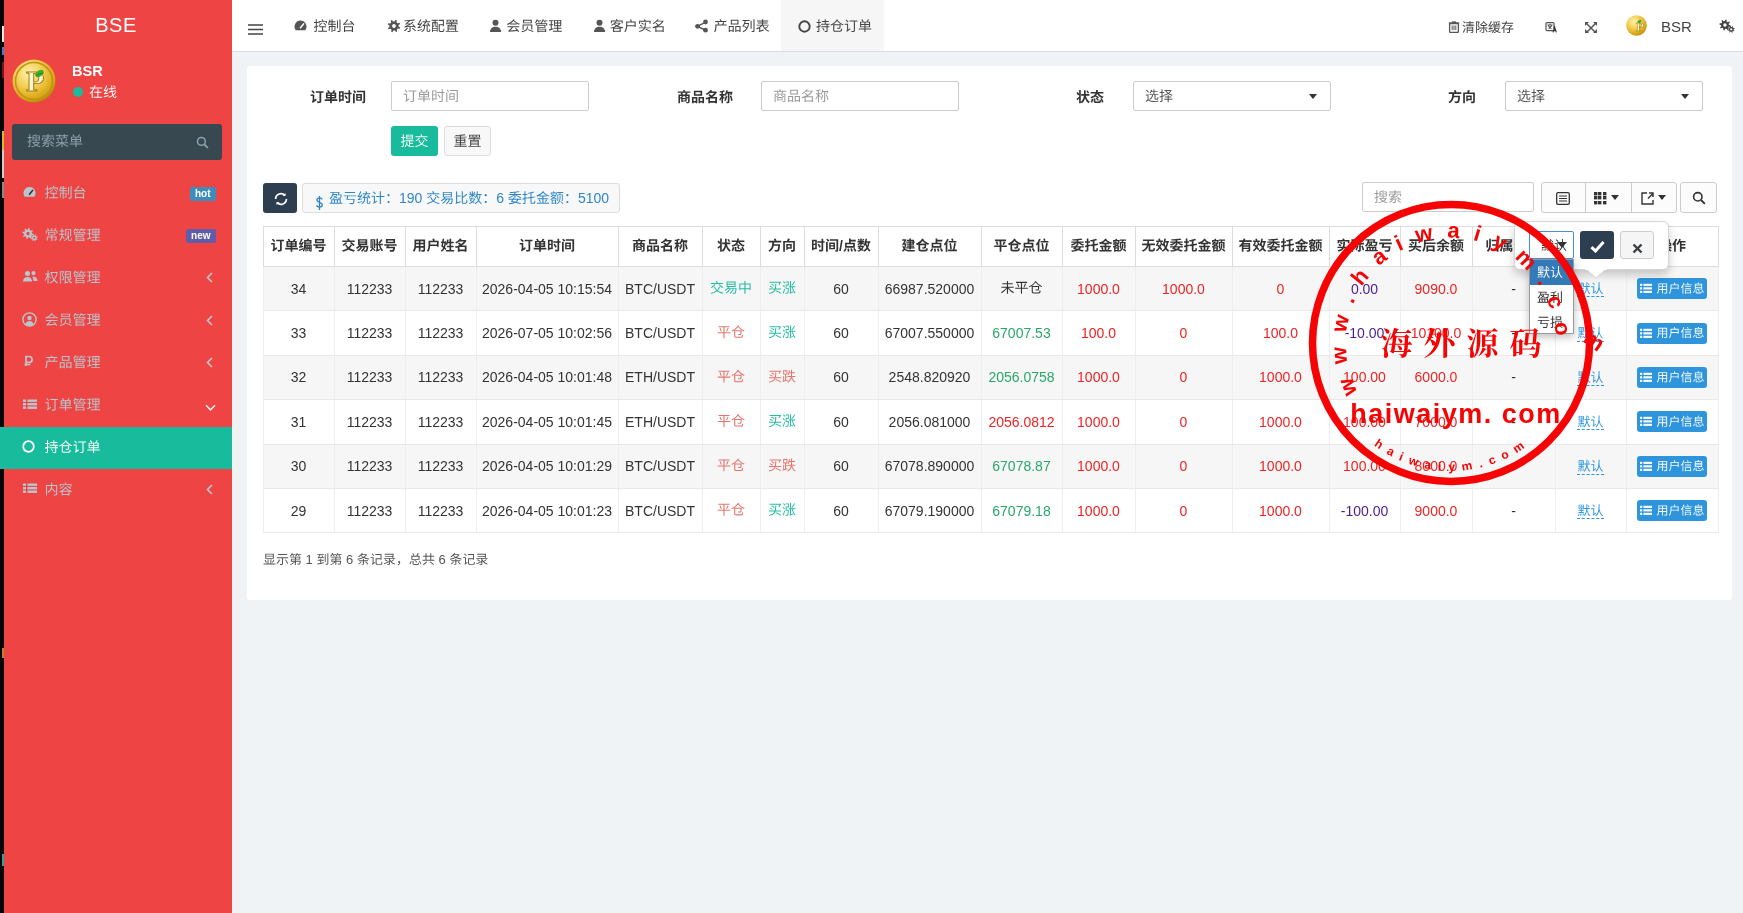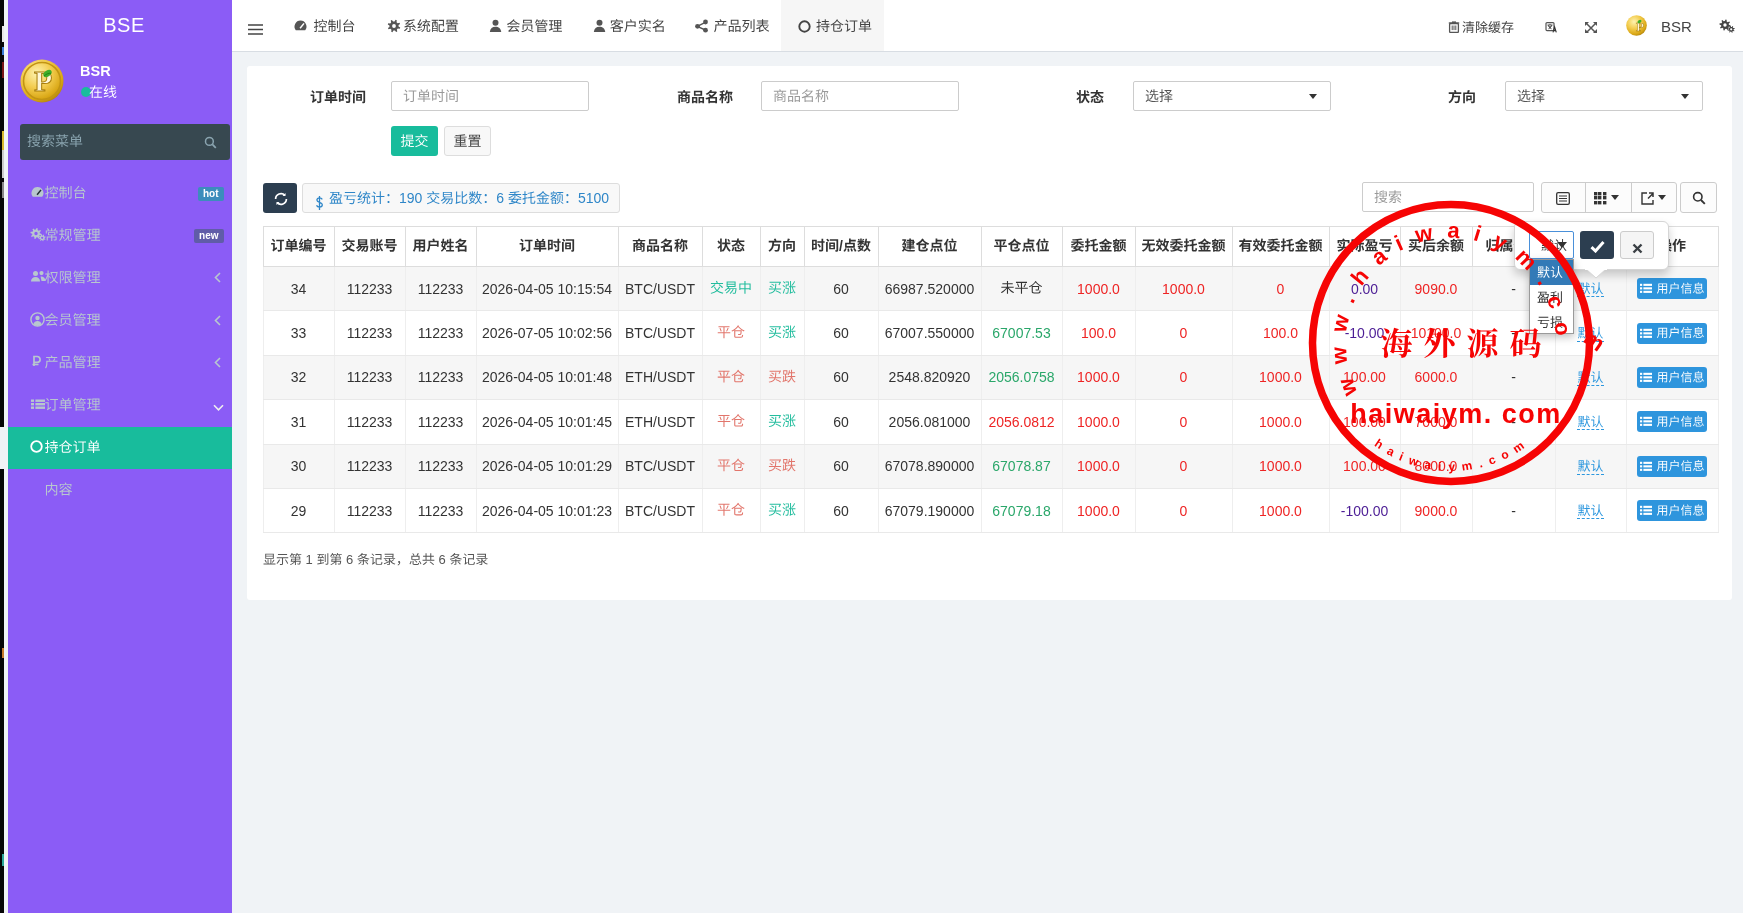--- a/index.html
+++ b/index.html
@@ -1,18 +1,18 @@
 <!DOCTYPE html>
 <html><head><meta charset="utf-8"><title>BSE</title><style>
 *{margin:0;padding:0;box-sizing:border-box}
 html,body{width:1743px;height:913px;overflow:hidden}
 body{font-family:"Liberation Sans",sans-serif;background:#f0f3f6;position:relative}
 .ab{position:absolute}
 
-#sidebar{left:8px;top:0;width:232px;height:913px;background:#8b5cf6}
+#sidebar{left:0;top:0;width:232px;height:913px;background:#ef4444}
 #logo{left:0;top:0;width:232px;height:50px;color:#fff;font-size:20px;line-height:50px;text-align:center;font-weight:400;letter-spacing:.5px}
 .mitem{left:0;width:232px;height:42.4px;color:#b8c7ce;font-size:14px}
 .mitem .mtext{position:absolute;left:44.6px;top:50%;transform:translateY(-50%)}
 .mitem .micon{position:absolute;left:22px;top:50%;transform:translateY(-50%)}
 .badge{position:absolute;right:16.5px;top:50%;transform:translateY(-50%);color:#fff;font-size:10px;font-weight:700;padding:1.5px 5px;border-radius:2px}
 .chev{position:absolute;right:19px;top:50%;transform:translateY(-50%)}
 
 #nav{left:232px;top:0;width:1511px;height:52px;background:#fff;border-bottom:1px solid #d8dde3}
 .tab{position:absolute;top:0;height:51px;color:#444;font-size:14px}
 .tab .ti{position:absolute;top:19px}
@@ -128,20 +128,34 @@
       <span class="mtext cj">订单管理</span>
       <span class="chev" style="right:16px"><svg width="11" height="7">
           <path d="M1 1.2 5.5 5.8 10 1.2" stroke="#eee" stroke-width="1.6" fill="none"></path>
         </svg></span>
     </div>
     <div class="mitem ab" style="top:426.8px;background:#18bc9c;color:#fff">
       <span class="micon"><svg width="13" height="13" viewBox="0 0 13 13">
           <circle cx="6.5" cy="6.5" r="5.3" fill="none" stroke="#fff" stroke-width="1.8"></circle>
         </svg></span>
       <span class="mtext cj">持仓订单</span>
+    </div>
+    <div class="mitem ab" style="top:469.2px">
+      <span class="micon"><svg width="16" height="14" viewBox="0 0 16 14">
+          <rect x="1" y="2.0" width="3" height="2.4" fill="#b8c7ce"></rect>
+          <rect x="5.4" y="2.0" width="9.6" height="2.4" fill="#b8c7ce"></rect>
+          <rect x="1" y="5.5" width="3" height="2.4" fill="#b8c7ce"></rect>
+          <rect x="5.4" y="5.5" width="9.6" height="2.4" fill="#b8c7ce"></rect>
+          <rect x="1" y="9.0" width="3" height="2.4" fill="#b8c7ce"></rect>
+          <rect x="5.4" y="9.0" width="9.6" height="2.4" fill="#b8c7ce"></rect>
+        </svg></span>
+      <span class="mtext cj">内容</span>
+      <span class="chev"><svg width="7" height="11">
+          <path d="M6 1 1.5 5.5 6 10" stroke="#b8c7ce" stroke-width="1.6" fill="none"></path>
+        </svg></span>
     </div>
   </div>
 <div class="ab" style="left:0;top:0;width:4px;height:427px;background:#060606"></div>
 <div class="ab" style="left:0;top:469px;width:4px;height:444px;background:#060606"></div>
 <div class="ab" style="left:1.5px;top:26px;width:2.5px;height:16px;background:#e8e8e8"></div>
 <div class="ab" style="left:1.5px;top:47px;width:2.5px;height:8px;background:#3b7dd8"></div>
 <div class="ab" style="left:1.5px;top:62px;width:2.5px;height:16px;background:#7a1616"></div>
 <div class="ab" style="left:1.5px;top:131px;width:2.5px;height:19px;background:#d8b92e"></div>
 <div class="ab" style="left:1.5px;top:150px;width:2.5px;height:28px;background:#cccccc"></div>
 <div class="ab" style="left:1.5px;top:182px;width:2.5px;height:16px;background:#888"></div>

